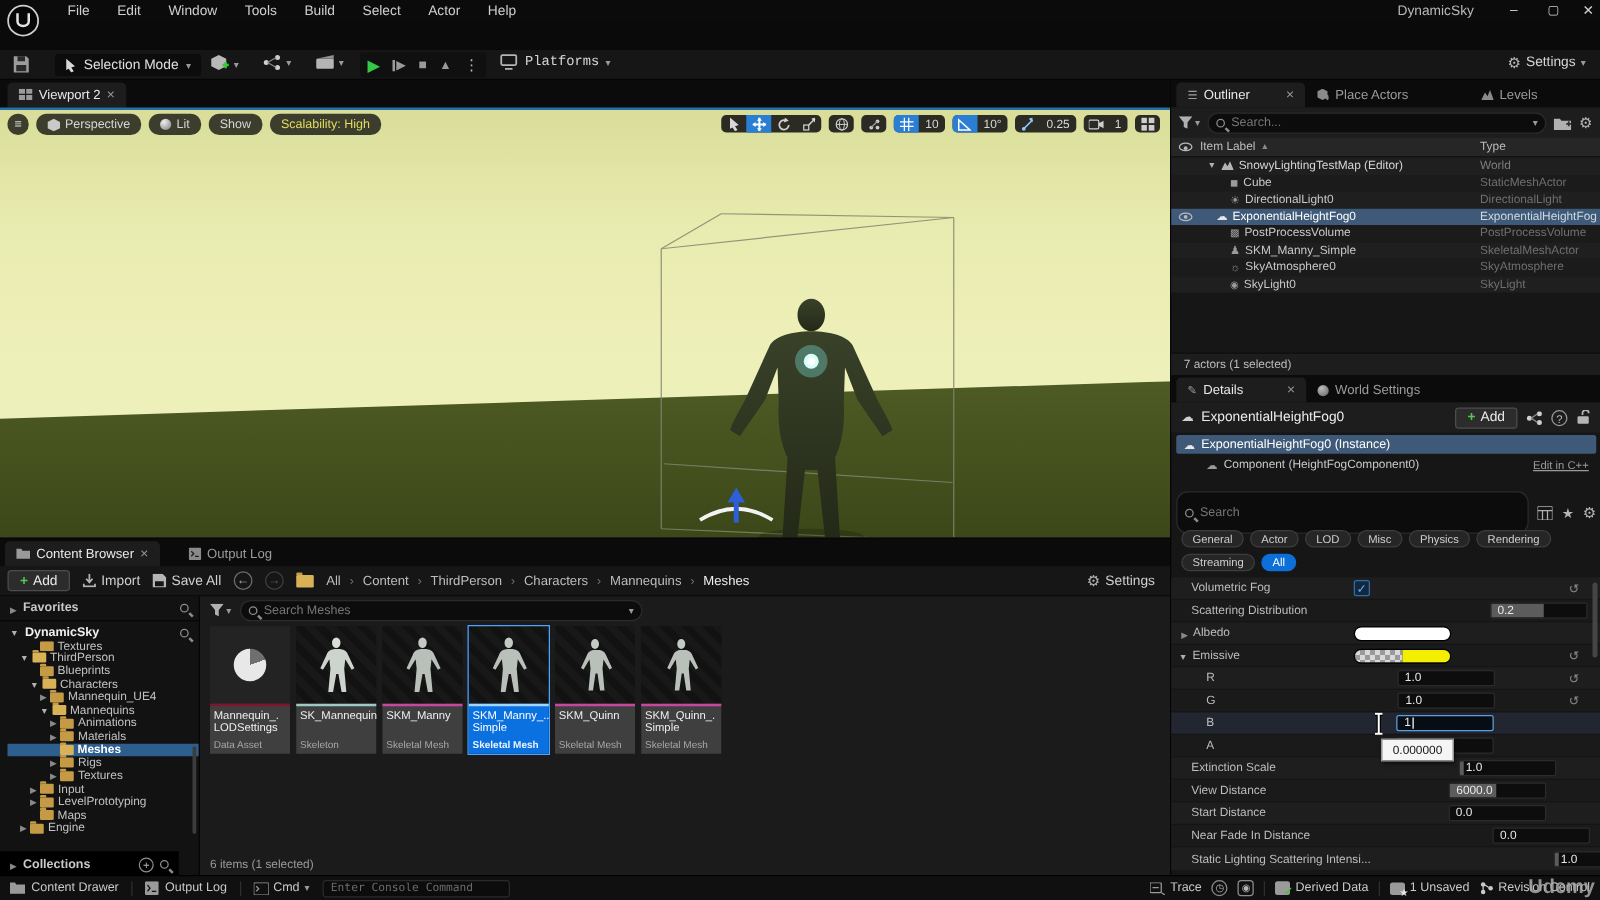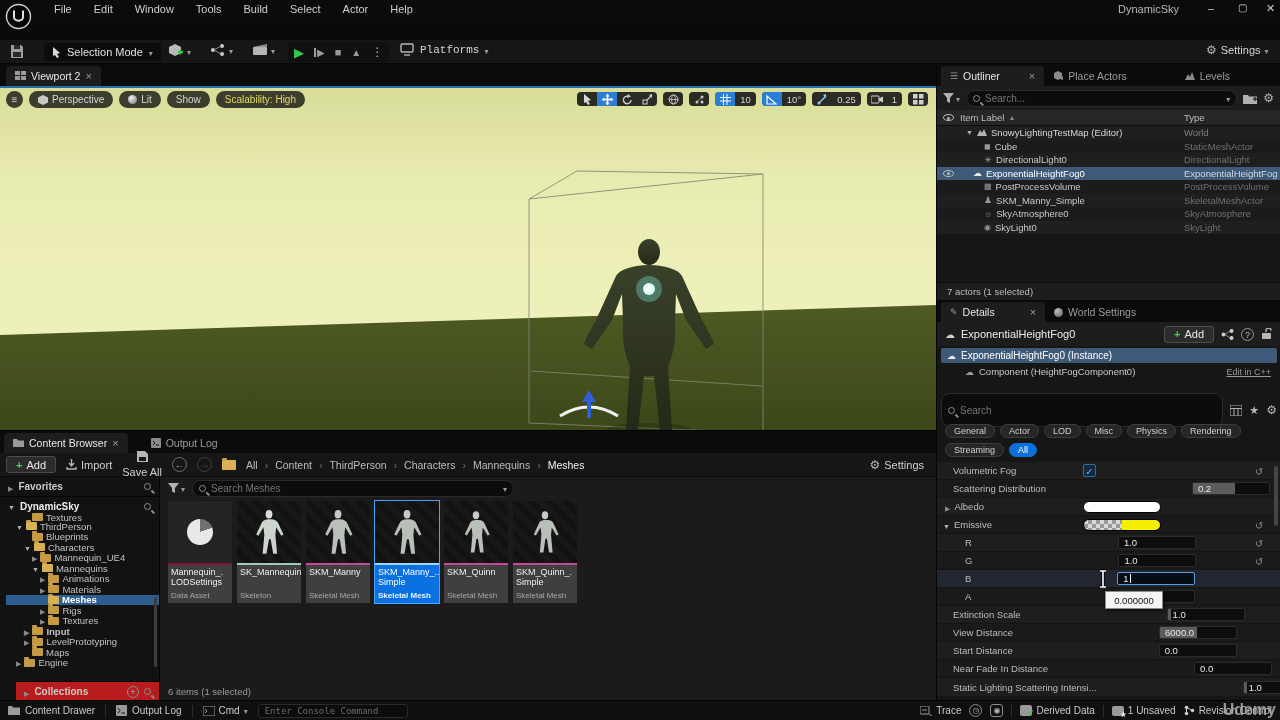--- a/index.html
+++ b/index.html
@@ -613,21 +613,21 @@
         <span style="color:#4fc94f;font-weight:bold;">+</span>
         <span style="color:#eaeaea;">Add</span>
       </div>
       <div class="row" style="gap:4px;">
         <svg width="11" height="11">
             <path d="M5.5,0 V6 M3,4 l2.5,3 2.5,-3" stroke="#b5b5b5" stroke-width="1.4" fill="none"></path>
             <path d="M1,8 v2 h9 V8" stroke="#b5b5b5" stroke-width="1.4" fill="none"></path>
           </svg>
         <span style="color:#cfcfcf;">Import</span>
       </div>
-      <div class="row" style="gap:4px;flex-direction:column;">
+      <div class="row" style="gap:4px;">
         <svg width="11" height="11">
             <path d="M0,0 h8 l3,3 v8 h-11 Z" fill="#b5b5b5"></path>
             <rect x="2" y="6" width="7" height="4" fill="#161616"></rect>
           </svg>
         <span style="color:#cfcfcf;">Save All</span>
       </div>
       <span style="width:15px;height:15px;border:1px solid #6f6f6f;border-radius:50%;color:#b5b5b5;text-align:center;line-height:13px;font-size:10px;">←</span>
       <span style="width:15px;height:15px;border:1px solid #3f3f3f;border-radius:50%;color:#5a5a5a;text-align:center;line-height:13px;font-size:10px;">→</span>
       <span class="fold open" style="width:14px;height:10px;"></span>
       <div class="row" style="gap:7px;font-size:10.5px;">
@@ -706,42 +706,42 @@
         <div class="treerow" style="padding-left:34px;">
             <span class="tri-r"></span>
             <span class="fold"></span>
             <span>Rigs</span>
           </div>
         <div class="treerow" style="padding-left:34px;">
             <span class="tri-r"></span>
             <span class="fold"></span>
             <span>Textures</span>
           </div>
-        <div class="treerow" style="padding-left:18px;font-weight:bold;">
-            <span class="tri-r"></span>
-            <span class="fold"></span>
-            <span>Input</span>
-          </div>
         <div class="treerow" style="padding-left:18px;">
             <span class="tri-r"></span>
             <span class="fold"></span>
+            <span>Input</span>
+          </div>
+        <div class="treerow" style="padding-left:18px;">
+            <span class="tri-r"></span>
+            <span class="fold"></span>
             <span>LevelPrototyping</span>
           </div>
         <div class="treerow" style="padding-left:26px;">
             <span class="fold"></span>
             <span>Maps</span>
           </div>
         <div class="treerow" style="padding-left:10px;">
             <span class="tri-r"></span>
             <span class="fold"></span>
             <span>Engine</span>
           </div>
       </div>
       <div class="abs" style="right:2px;top:120px;width:3px;height:70px;background:#3c3c3c;border-radius:2px;"></div>
-      <div class="abs row" style="left:16px;bottom:0;width:143px;height:20px;background:#b91c1c;border-top:1px solid #050505;padding:0 8px;gap:5px;">
+      <div class="abs row" style="left:0;bottom:0;width:143px;height:20px;background:#000000;border-top:1px solid #050505;padding:0 8px;gap:5px;">
         <span class="tri-r"></span>
         <span style="color:#c9c9c9;font-weight:bold;font-size:10px;">Collections</span>
         <span style="margin-left:auto;width:12px;height:12px;border:1px solid #8d8d8d;border-radius:50%;color:#b5b5b5;font-size:9px;text-align:center;line-height:11px;">+</span>
         <span class="srch"></span>
       </div>
     </div>
 
     <div class="abs" style="left:160px;top:46px;width:776px;height:224px;">
       <div class="row" style="height:20px;padding:2px 8px 0 8px;gap:7px;">
         <span class="row" style="gap:2px;">

